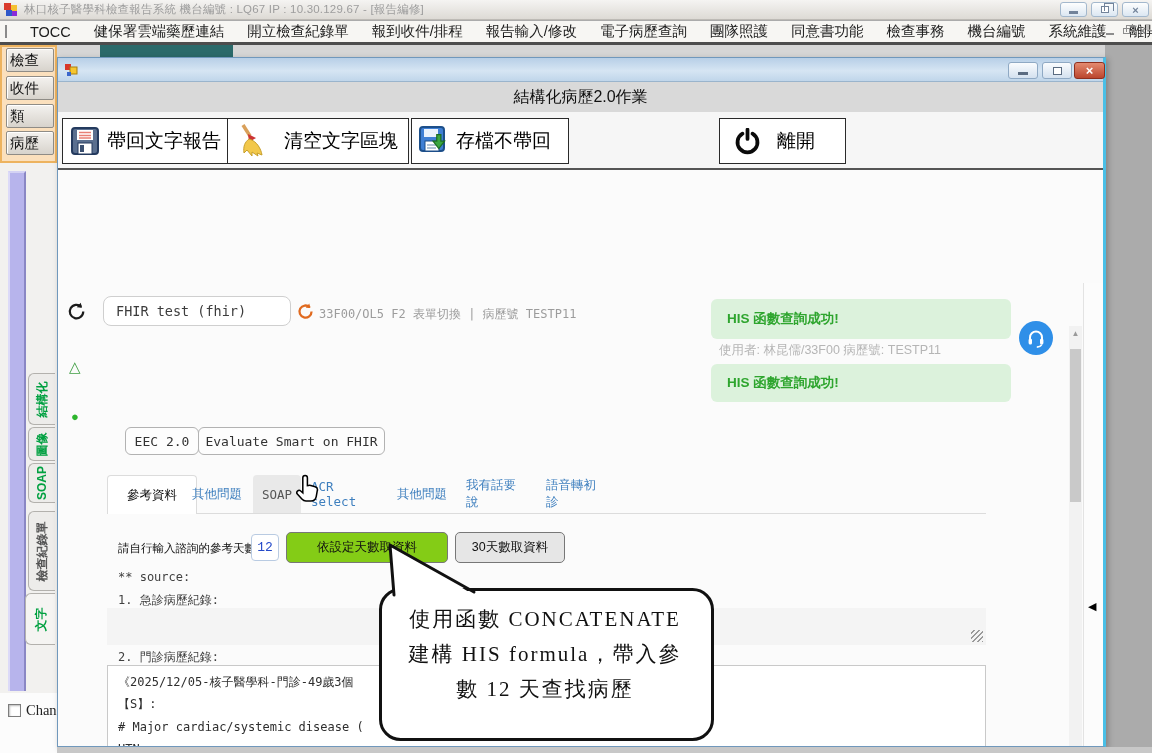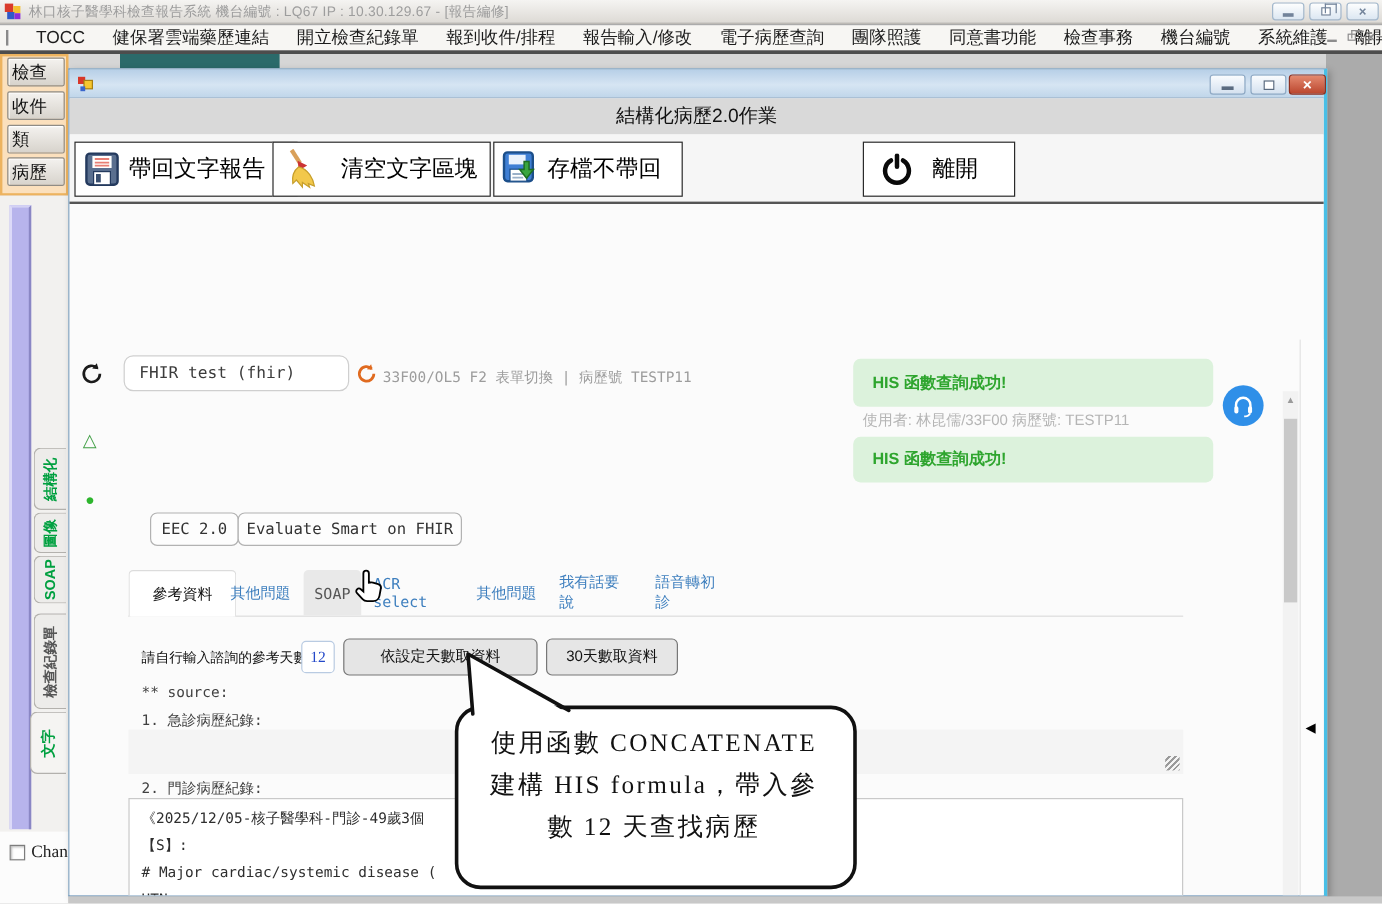--- a/index.html
+++ b/index.html
@@ -109,21 +109,21 @@
 
   .tabline { position:absolute; left:49px; top:343px; width:879px; height:1px; background:#dcdcdc; }
   .ctab { position:absolute; top:305px; height:38px; display:flex; align-items:center; justify-content:center;
     font-size:12.5px; color:#3e7fbe; cursor:pointer; font-family:"DejaVu Sans Mono",monospace; }
   .ctab-active { background:#fff; border:1px solid #dcdcdc; border-bottom:none; height:39px; color:#111;
     border-radius:4px 4px 0 0; }
   .ctab-hover { background:#e9e9e9; border-radius:4px 4px 0 0; color:#555; }
 
   .days-label { position:absolute; left:60px; top:371px; font-size:11.5px; color:#111; }
   .days-input { position:absolute; left:193px; top:364px; width:28px; height:27px; border:1px solid #b9cbe2;
-    border-radius:4px; text-align:center; font-family:Liberation Serif, serif; font-size:13px; color:#2449c9; background:#fff; }
+    border-radius:4px; text-align:center; font-family:Liberation Mono, monospace; font-size:13px; color:#2449c9; background:#fff; }
   .days-btn { position:absolute; top:362px; height:31px; border:1.5px solid #777; border-radius:5px;
     font-size:12.5px; color:#111; display:flex; align-items:center; justify-content:center; cursor:pointer; }
   .mono-line { position:absolute; font-family:"DejaVu Sans Mono",monospace; font-size:12px; color:#404040; }
   .er-area { position:absolute; left:49px; top:438px; width:879px; height:37px; background:#f4f4f4; }
   .grip { position:absolute; right:3px; bottom:3px; width:12px; height:12px;
     background:repeating-linear-gradient(135deg,transparent,transparent 2px,#9a9a9a 2px,#9a9a9a 3.5px); }
   .opd-block { position:absolute; left:49px; top:495px; width:879px; height:320px; background:#fff;
     border:1px solid #c9c9c9; padding:5px 10px; font-family:"DejaVu Sans Mono",monospace;
     font-size:12px; line-height:22.4px; color:#2e2e2e; white-space:pre; overflow:hidden; }
 
@@ -319,21 +319,21 @@
       <div class="ctab ctab-active" style="left:49px;width:90px;">參考資料</div>
       <div class="ctab" style="left:128px;width:62px;">其他問題</div>
       <div class="ctab ctab-hover" style="left:195px;width:48px;">SOAP</div>
       <div class="ctab" style="left:253px;width:66px;">ACR select</div>
       <div class="ctab" style="left:338px;width:52px;">其他問題</div>
       <div class="ctab" style="left:408px;width:62px;">我有話要說</div>
       <div class="ctab" style="left:488px;width:62px;">語音轉初診</div>
 
       <div class="days-label">請自行輸入諮詢的參考天數</div>
       <input class="days-input" value="12" style="">
-      <div class="days-btn" style="left:228px;width:162px;background:#e5e5e5;">依設定天數取資料</div>
+      <div class="days-btn" style="left:228px;width:162px;background:#84cc16;">依設定天數取資料</div>
       <div class="days-btn" style="left:397px;width:110px;background:#e6e6e6;">30天數取資料</div>
 
       <div class="mono-line" style="left:60px;top:400px;">** source:</div>
       <div class="mono-line" style="left:60px;top:422px;">1. 急診病歷紀錄:</div>
       <div class="er-area">
         <div class="grip"></div>
       </div>
       <div class="mono-line" style="left:60px;top:479px;">2. 門診病歷紀錄:</div>
       <div class="opd-block">《2025/12/05-核子醫學科-門診-49歲3個
 【S】:

